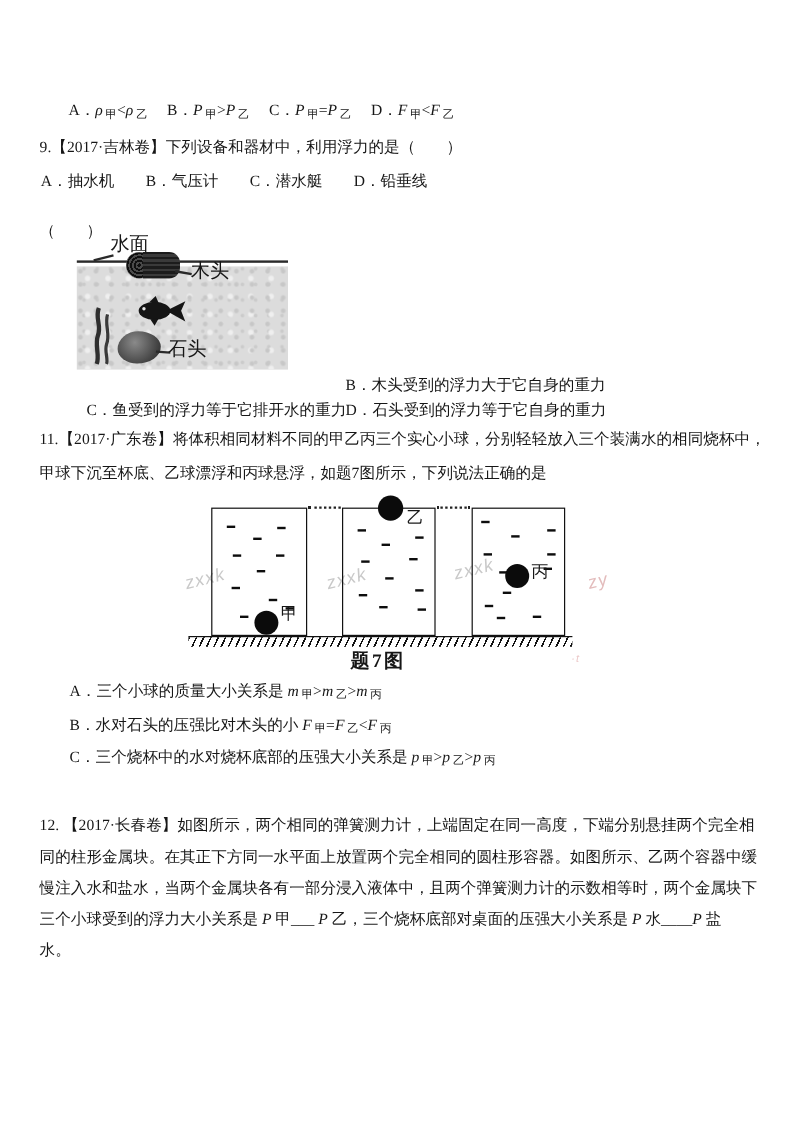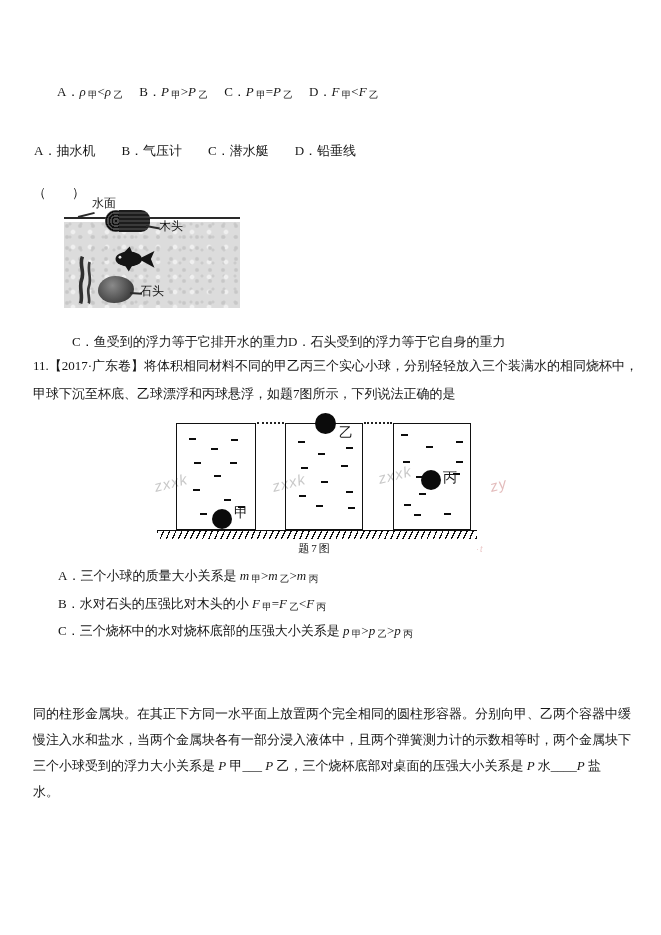--- a/index.html
+++ b/index.html
@@ -11,21 +11,21 @@
   
   .fig1{position:absolute;left:62px;top:196px;width:180px;height:116px;}
   .fig1 .photo{position:absolute;left:2px;top:26px;width:176px;height:86px;
     background-color:#dcdcdc;
     background-image:
       radial-gradient(circle at 3px 4px,#c7c7c7 1.2px,transparent 2.6px),
       radial-gradient(circle at 9px 10px,#efefef 1.6px,transparent 3px),
       radial-gradient(circle at 6px 2px,#cbcbcb 1px,transparent 2px);
     background-size:13px 11px,17px 15px,11px 13px;}
   .waterline{position:absolute;left:2px;top:21px;width:176px;height:2px;background:#2a2a2a;}
-  .figlabel{position:absolute;font-size:12px;line-height:13px;white-space:nowrap;}
+  .figlabel{position:absolute;font-size:16px;line-height:13px;white-space:nowrap;}
   .leader{position:absolute;height:1.5px;background:#2a2a2a;transform-origin:left center;}
   .log{position:absolute;left:43px;top:14px;width:45px;height:22px;display:flex;}
   .log .cap{width:22px;height:22px;border-radius:50%;
     background:repeating-radial-gradient(circle at 50% 50%,#0f0f0f 0 1.5px,#4a4a4a 1.5px 3px);}
   .log .body{flex:1;margin-left:-8px;border-radius:0 9px 9px 0;
     background:repeating-linear-gradient(180deg,#1c1c1c 0 2px,#3a3a3a 2px 4px);}
   .stone{position:absolute;left:36px;top:80px;width:36px;height:27px;
     border-radius:48% 52% 55% 45%/55% 48% 52% 45%;
     background:radial-gradient(circle at 40% 35%,#8a8a8a,#3c3c3c 75%);}
   .fishwrap{position:absolute;left:50px;top:50px;}
@@ -39,33 +39,34 @@
   .ball{position:absolute;border-radius:50%;background:#0b0b0b;}
   .ball-jia{left:62px;top:101px;width:20px;height:20px;}
   .ball-yi{left:165px;top:5px;width:21px;height:21px;}
   .ball-bing{left:271px;top:62px;width:20px;height:20px;}
   .balllabel{position:absolute;font-size:14px;line-height:15px;}
   .lb-jia{left:84px;top:97px;} .lb-yi{left:189px;top:17px;} .lb-bing{left:293px;top:62px;}
   .wdash{position:absolute;width:7px;height:2px;background:#0d0d0d;}
   .ground{position:absolute;left:7px;top:122px;width:320px;height:8px;border-top:1.8px solid #111;
     background:repeating-linear-gradient(115deg,#111 0 1.3px,transparent 1.3px 5.5px);}
   .caption{position:absolute;left:0;top:133px;width:330px;text-align:center;
-    font-size:11px;font-weight:400;letter-spacing:2px;}
+    font-size:16px;font-weight:700;letter-spacing:2px;}
   .wm{position:absolute;font-family:"Liberation Sans",sans-serif;font-style:italic;
     font-size:15px;letter-spacing:1px;color:#c9c9c9;transform:rotate(-14deg);}
   .wm-pink{color:#e3bcbc;}
   .wm-tiny{font-size:9px;transform:none;color:#ecc9c9;}
 </style>
 </head>
 <body>
 
 <div class="page">
 
   <div class="tl" style="left:57px;top:84px;"><span>A．</span><span class="it">ρ</span><span class="sub"> 甲</span><span>&lt;</span><span class="it">ρ</span><span class="sub"> 乙</span><span>　 B．</span><span class="it">P</span><span class="sub"> 甲</span><span>&gt;</span><span class="it">P</span><span class="sub"> 乙</span><span>　 C．</span><span class="it">P</span><span class="sub"> 甲</span><span>=</span><span class="it">P</span><span class="sub"> 乙</span><span>　 D．</span><span class="it">F</span><span class="sub"> 甲</span><span>&lt;</span><span class="it">F</span><span class="sub"> 乙</span></div>
 
+  <div class="tl" style="left:33px;top:115px;">9.【2017·吉林卷】下列设备和器材中，利用浮力的是（　　）</div>
   <div class="tl" style="left:34px;top:143px;">A．抽水机　　B．气压计　　C．潜水艇　　D．铅垂线</div>
 
   <div class="tl" style="left:33px;top:185px;">（　　）</div>
 
   <div class="fig1">
     <div class="photo"></div>
     <div class="waterline"></div>
     <div class="figlabel" style="left:30px;top:1px;">水面</div>
     <div class="leader" style="left:16px;top:20px;width:17px;transform:rotate(-14deg);"></div>
     <div class="log">
@@ -87,20 +88,21 @@
       <svg width="18" height="48" viewBox="0 0 20 52">
         <path d="M6,0 C2,10 9,16 5,26 C2,34 7,44 4,52" stroke="#2f2f2f" stroke-width="4" fill="none"></path>
         <path d="M14,6 C11,16 17,24 13,34 C11,40 15,48 13,52" stroke="#3a3a3a" stroke-width="3" fill="none"></path>
       </svg>
     </div>
     <div class="stone"></div>
     <div class="leader" style="left:68px;top:96px;width:12px;transform:rotate(4deg);"></div>
     <div class="figlabel" style="left:78px;top:89px;">石头</div>
   </div>
 
+  <div class="tl" style="left:288px;top:313px;">B．木头受到的浮力大于它自身的重力</div>
   <div class="tl" style="left:288px;top:334px;">D．石头受到的浮力等于它自身的重力</div>
   <div class="tl" style="left:72px;top:334px;">C．鱼受到的浮力等于它排开水的重力</div>
 
   <div class="tl" style="left:33px;top:358px;">11.【2017·广东卷】将体积相同材料不同的甲乙丙三个实心小球，分别轻轻放入三个装满水的相同烧杯中，</div>
   <div class="tl" style="left:33px;top:386px;">甲球下沉至杯底、乙球漂浮和丙球悬浮，如题7图所示，下列说法正确的是</div>
 
   <div class="fig2">
     <div class="wm" style="left:4px;top:66px;">zxxk</div>
     <div class="wm" style="left:122px;top:66px;">zxxk</div>
     <div class="wm" style="left:228px;top:58px;">zxxk</div>
@@ -155,18 +157,19 @@
     <div class="balllabel lb-bing">丙</div>
 
     <div class="ground"></div>
     <div class="caption">题7图</div>
   </div>
 
   <div class="tl" style="left:58px;top:568px;"><span>A．三个小球的质量大小关系是 </span><span class="it">m</span><span class="sub"> 甲</span><span>&gt;</span><span class="it">m</span><span class="sub"> 乙</span><span>&gt;</span><span class="it">m</span><span class="sub"> 丙</span></div>
   <div class="tl" style="left:58px;top:596px;"><span>B．水对石头的压强比对木头的小 </span><span class="it">F</span><span class="sub"> 甲</span><span>=</span><span class="it">F</span><span class="sub"> 乙</span><span>&lt;</span><span class="it">F</span><span class="sub"> 丙</span></div>
   <div class="tl" style="left:58px;top:623px;"><span>C．三个烧杯中的水对烧杯底部的压强大小关系是 </span><span class="it">p</span><span class="sub"> 甲</span><span>&gt;</span><span class="it">p</span><span class="sub"> 乙</span><span>&gt;</span><span class="it">p</span><span class="sub"> 丙</span></div>
 
-  <div class="tl" style="left:33px;top:706px;">同的柱形金属块。在其正下方同一水平面上放置两个完全相同的圆柱形容器。分别向甲、乙两个容器中缓</div>
+  <div class="tl" style="left:33px;top:680px;">12. 【2017·长春卷】如图所示，两个相同的弹簧测力计，上端固定在同一高度，下端分别悬挂两个完全相</div>
+  <div class="tl" style="left:33px;top:706px;">同的柱形金属块。在其正下方同一水平面上放置两个完全相同的圆柱形容器。如图所示、乙两个容器中缓</div>
   <div class="tl" style="left:33px;top:732px;">慢注入水和盐水，当两个金属块各有一部分浸入液体中，且两个弹簧测力计的示数相等时，两个金属块下</div>
   <div class="tl" style="left:33px;top:758px;"><span>三个小球受到的浮力大小关系是 </span><span class="it">P</span><span> 甲</span><span>___ </span><span class="it">P</span><span> 乙，三个烧杯底部对桌面的压强大小关系是 </span><span class="it">P</span><span> 水</span><span>____</span><span class="it">P</span><span> 盐</span></div>
   <div class="tl" style="left:33px;top:784px;">水。</div>
 
 </div>
 
 </body></html>

